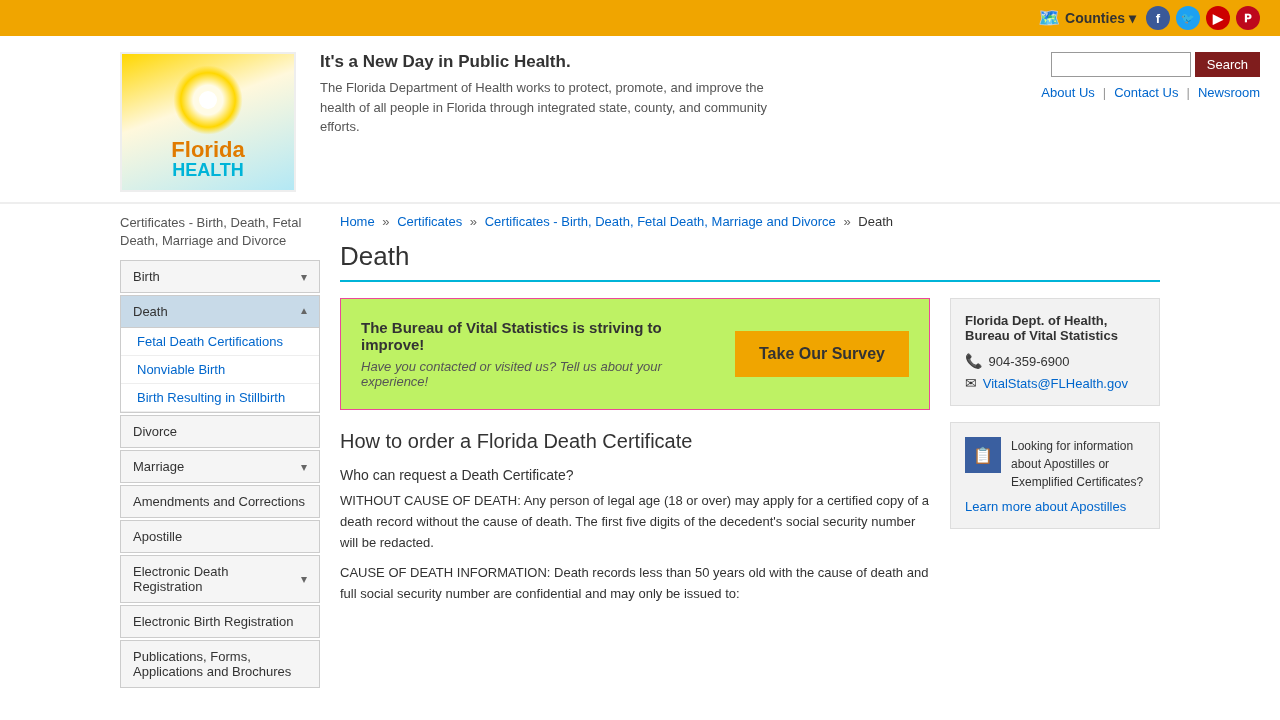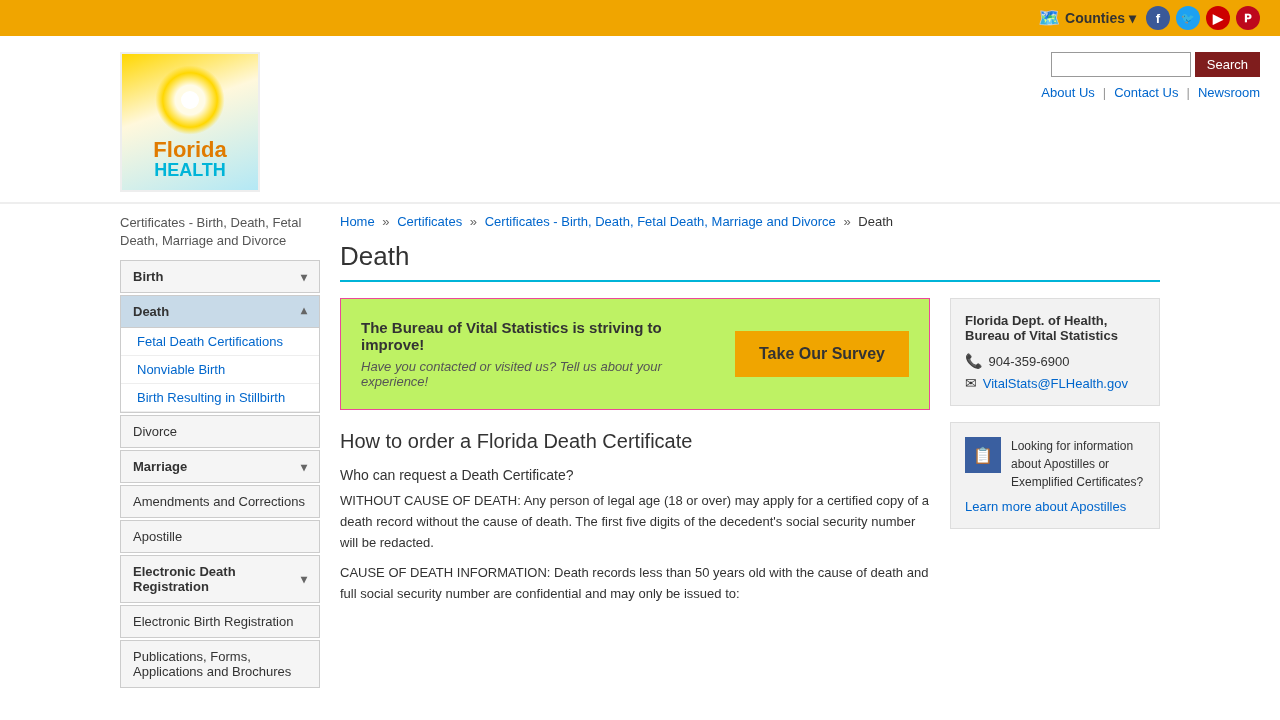--- a/index.html
+++ b/index.html
@@ -39,21 +39,21 @@
 
     
     #header {
       display: flex;
       align-items: flex-start;
       padding: 16px 20px 10px 120px;
       border-bottom: 2px solid #eee;
     }
     #logo-area { flex: 0 0 180px; }
     .logo-box {
-      width: 140px; height: 140px;
+      width: 176px; height: 140px;
       background: linear-gradient(135deg, #ffd700 0%, #ffffff 50%, #00b4d8 100%);
       display: flex; flex-direction: column; align-items: center; justify-content: center;
       border: 2px solid #eee;
       position: relative;
       overflow: hidden;
     }
     .logo-text-florida { color: #e07b00; font-size: 22px; font-weight: bold; line-height: 1; }
     .logo-text-health { color: #00b4d8; font-size: 18px; font-weight: bold; line-height: 1; }
 
     #tagline-area { flex: 1; padding: 0 20px; }
@@ -83,21 +83,21 @@
       border: 1px solid #ccc;
       margin-bottom: 2px;
       background: #f5f5f5;
     }
     .sidebar-item-header {
       display: flex; align-items: center; justify-content: space-between;
       padding: 8px 12px;
       cursor: pointer;
       font-size: 13px;
       color: #333;
-      font-weight: bold;
+      font-weight: normal;
       gap: 20px;
     }
     .sidebar-item-header.death-active {
       background: #c8dae8;
     }
     .chevron { font-size: 12px; color: #666; }
     .chevron.up { transform: rotate(180deg); display: inline-block; }
     .sidebar-sub { background: #fff; border-top: 1px solid #ccc; }
     .sidebar-sub-item {
       display: block;
@@ -201,20 +201,22 @@
       <div style="width:100%;height:100%;background:linear-gradient(160deg,#ffd700 0%,#fff8dc 40%,#b3e8f5 100%);display:flex;flex-direction:column;align-items:center;justify-content:center;position:relative;">
         <div style="width:70px;height:70px;background:radial-gradient(circle,#fffbe6 30%,#ffd700 55%,transparent 70%);border-radius:50%;margin-bottom:4px;display:flex;align-items:center;justify-content:center;">
           <div style="width:18px;height:18px;background:#fff;border-radius:50%;"></div>
         </div>
         <div class="logo-text-florida">Florida</div>
         <div class="logo-text-health">HEALTH</div>
       </div>
     </div>
   </div>
   <div id="tagline-area">
+    <h2>It's a New Day in Public Health.</h2>
+    <p>The Florida Department of Health works to protect, promote, and improve the health of all people in Florida through integrated state, county, and community efforts.</p>
   </div>
   <div id="search-nav">
     <form id="search-form">
       <input type="text" id="search-input" style="border: 1px solid rgb(153, 153, 153); padding: 4px 8px; font-size: 13px; width: 140px;">
       <button type="submit" id="search-btn" style="background:#7f1d1d;color:white;border:none;padding:4px 12px;font-size:13px;cursor:pointer;">Search</button>
     </form>
     <div id="nav-links">
       <a href="#" style="color:#0066cc;text-decoration:none;font-size:13px;">About Us</a>
       <span class="sep" style="color:#999;">|</span>
       <a href="#" style="color:#0066cc;text-decoration:none;font-size:13px;text-align:right;">Contact Us</a>

